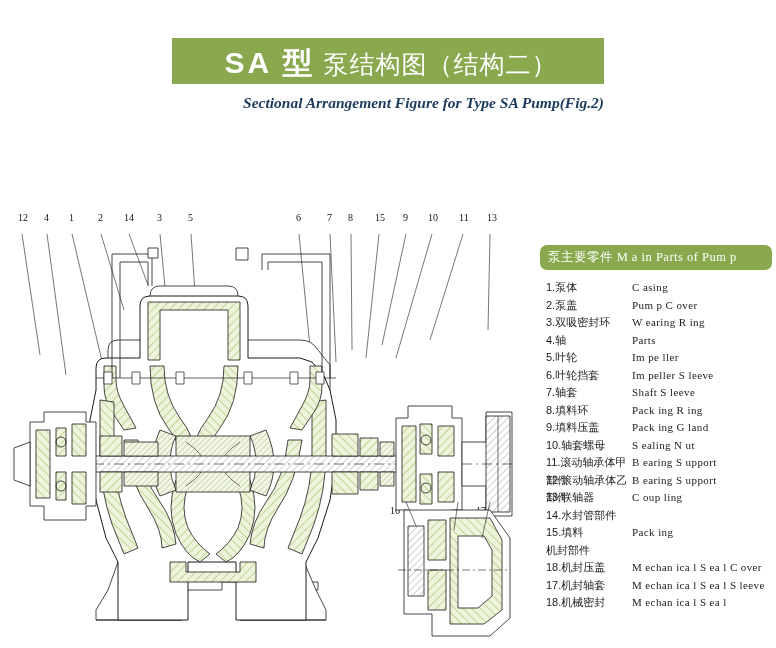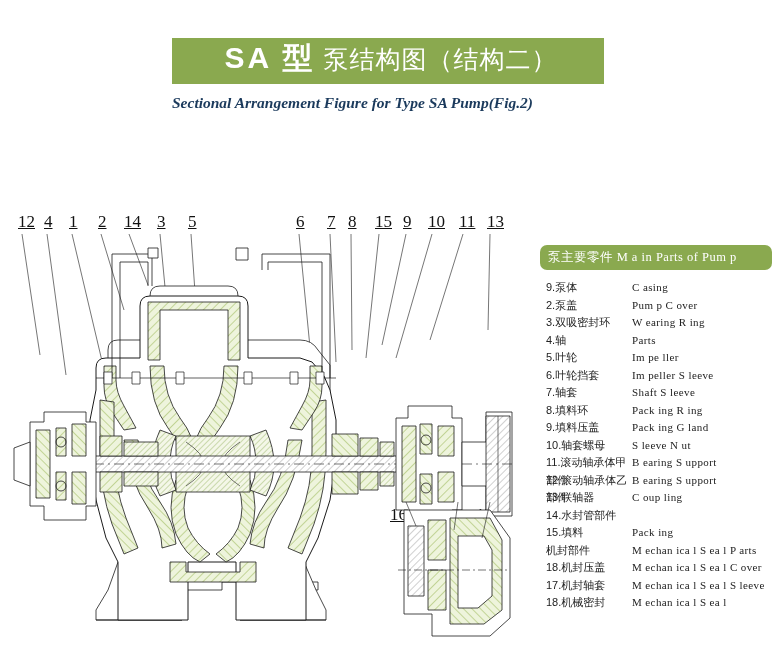--- a/index.html
+++ b/index.html
@@ -18,38 +18,38 @@
   #header-block {
     position: absolute;
     left: 172px;
     top: 38px;
     width: 432px;
   }
   #title-bar {
     background: #8aa94f;
     height: 46px;
     display: flex;
-    align-items: flex-start;
+    align-items: flex-end;
     justify-content: center;
     border-left: 6px solid #8aa94f;
   }
   #title-cn {
     color: #ffffff;
     font-size: 25px;
     letter-spacing: 1px;
     white-space: nowrap;
   }
   #title-cn .big {
     font-size: 30px;
     font-weight: bold;
     letter-spacing: 3px;
   }
   #title-en {
     margin-top: 10px;
-    text-align: left;
+    text-align: right;
     color: #1b3a5c;
     font-style: italic;
     font-weight: bold;
     font-size: 15.5px;
     font-family: "Liberation Serif", serif;
   }
   
   #parts-panel {
     position: absolute;
     left: 540px;
@@ -96,24 +96,23 @@
   }
   #callouts-top {
     position: absolute;
     left: 0;
     top: 190px;
     width: 540px;
     height: 40px;
   }
   .callout {
     position: absolute;
-    font-size: 17px;
+    font-size: 10px;
     color: #111111;
     font-family: "Liberation Serif", serif;
-    text-decoration: underline;
   }
   #detail-callouts {
     position: absolute;
     left: 390px;
     top: 505px;
     width: 150px;
     height: 30px;
   }
 </style>
 </head>
@@ -126,21 +125,21 @@
       <span>泵结构图（结构二）</span>
     </div>
   </div>
   <div id="title-en">Sectional Arrangement Figure for Type SA Pump(Fig.2)</div>
 </div>
 
 <div id="parts-panel">
   <div id="parts-header">泵主要零件 M a in Parts of Pum p</div>
   <div id="parts-list">
     <div class="part-row">
-        <span class="part-cn">9.泵体</span>
+        <span class="part-cn">1.泵体</span>
         <span class="part-en">C asing</span>
       </div>
     <div class="part-row">
         <span class="part-cn">2.泵盖</span>
         <span class="part-en">Pum p C over</span>
       </div>
     <div class="part-row">
         <span class="part-cn">3.双吸密封环</span>
         <span class="part-en">W earing R ing</span>
       </div>
@@ -163,21 +162,21 @@
     <div class="part-row">
         <span class="part-cn">8.填料环</span>
         <span class="part-en">Pack ing R ing</span>
       </div>
     <div class="part-row">
         <span class="part-cn">9.填料压盖</span>
         <span class="part-en">Pack ing G land</span>
       </div>
     <div class="part-row">
         <span class="part-cn">10.轴套螺母</span>
-        <span class="part-en">S leeve N ut</span>
+        <span class="part-en">S ealing N ut</span>
       </div>
     <div class="part-row">
         <span class="part-cn">11.滚动轴承体甲部件</span>
         <span class="part-en">B earing S upport</span>
       </div>
     <div class="part-row">
         <span class="part-cn">12.滚动轴承体乙部件</span>
         <span class="part-en">B earing S upport</span>
       </div>
     <div class="part-row">
@@ -186,21 +185,20 @@
       </div>
     <div class="part-row">
         <span class="part-cn">14.水封管部件</span>
       </div>
     <div class="part-row">
         <span class="part-cn">15.填料</span>
         <span class="part-en">Pack ing</span>
       </div>
     <div class="part-row">
         <span class="part-cn">    机封部件</span>
-        <span class="part-en">M echan ica l S ea l P arts</span>
       </div>
     <div class="part-row">
         <span class="part-cn">18.机封压盖</span>
         <span class="part-en">M echan ica l S ea l C over</span>
       </div>
     <div class="part-row">
         <span class="part-cn">17.机封轴套</span>
         <span class="part-en">M echan ica l S ea l S leeve</span>
       </div>
     <div class="part-row">

